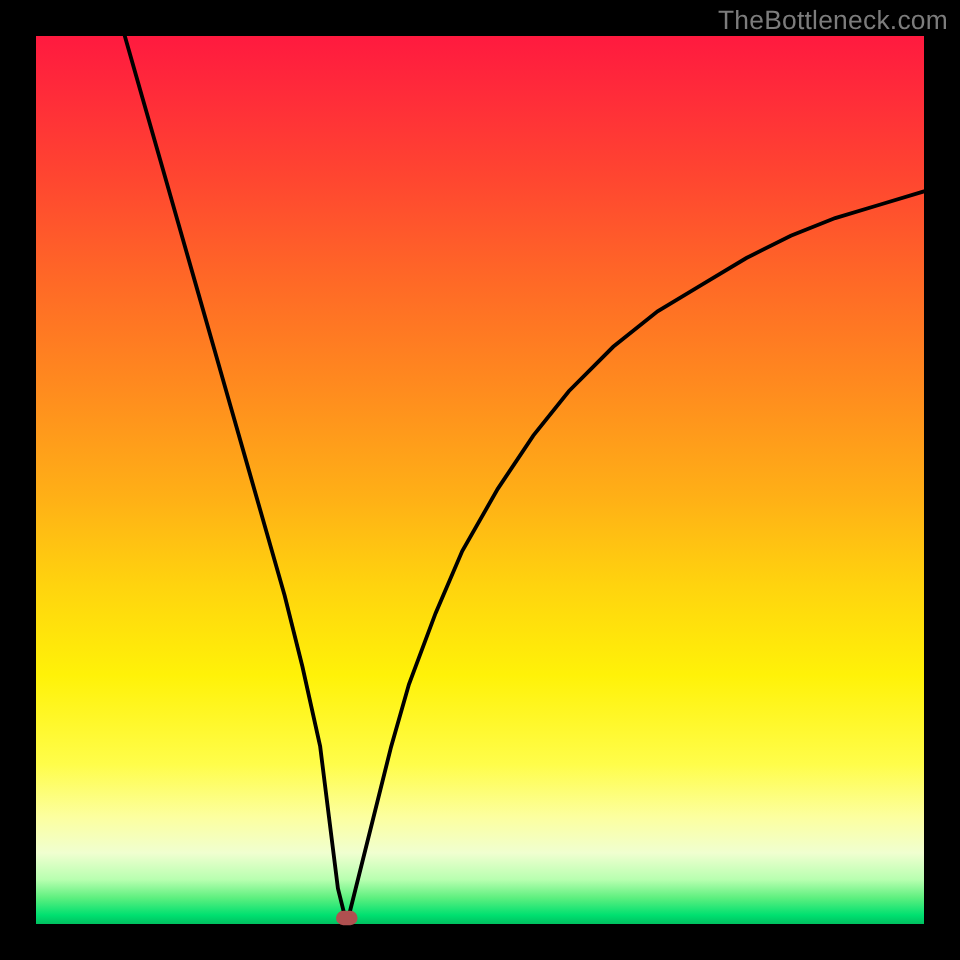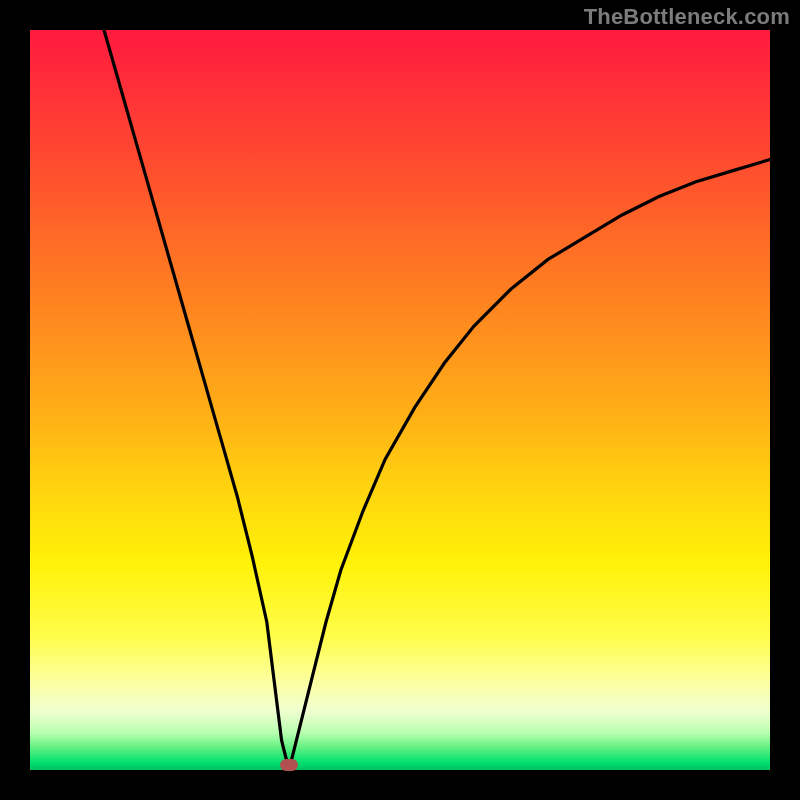--- a/index.html
+++ b/index.html
@@ -40,21 +40,21 @@
       #00e070 99%,
       #00c060 100%
     );
   }
   .attribution {
     position: absolute;
     top: 4px;
     right: 10px;
     color: #7c7c7c;
     font-size: 22px;
-    font-weight: 700;
+    font-weight: 400;
     letter-spacing: 0.2px;
     user-select: none;
   }
   svg.curve {
     position: absolute;
     left: 0; top: 0;
     width: 740px;
     height: 740px;
     overflow: visible;
   }

